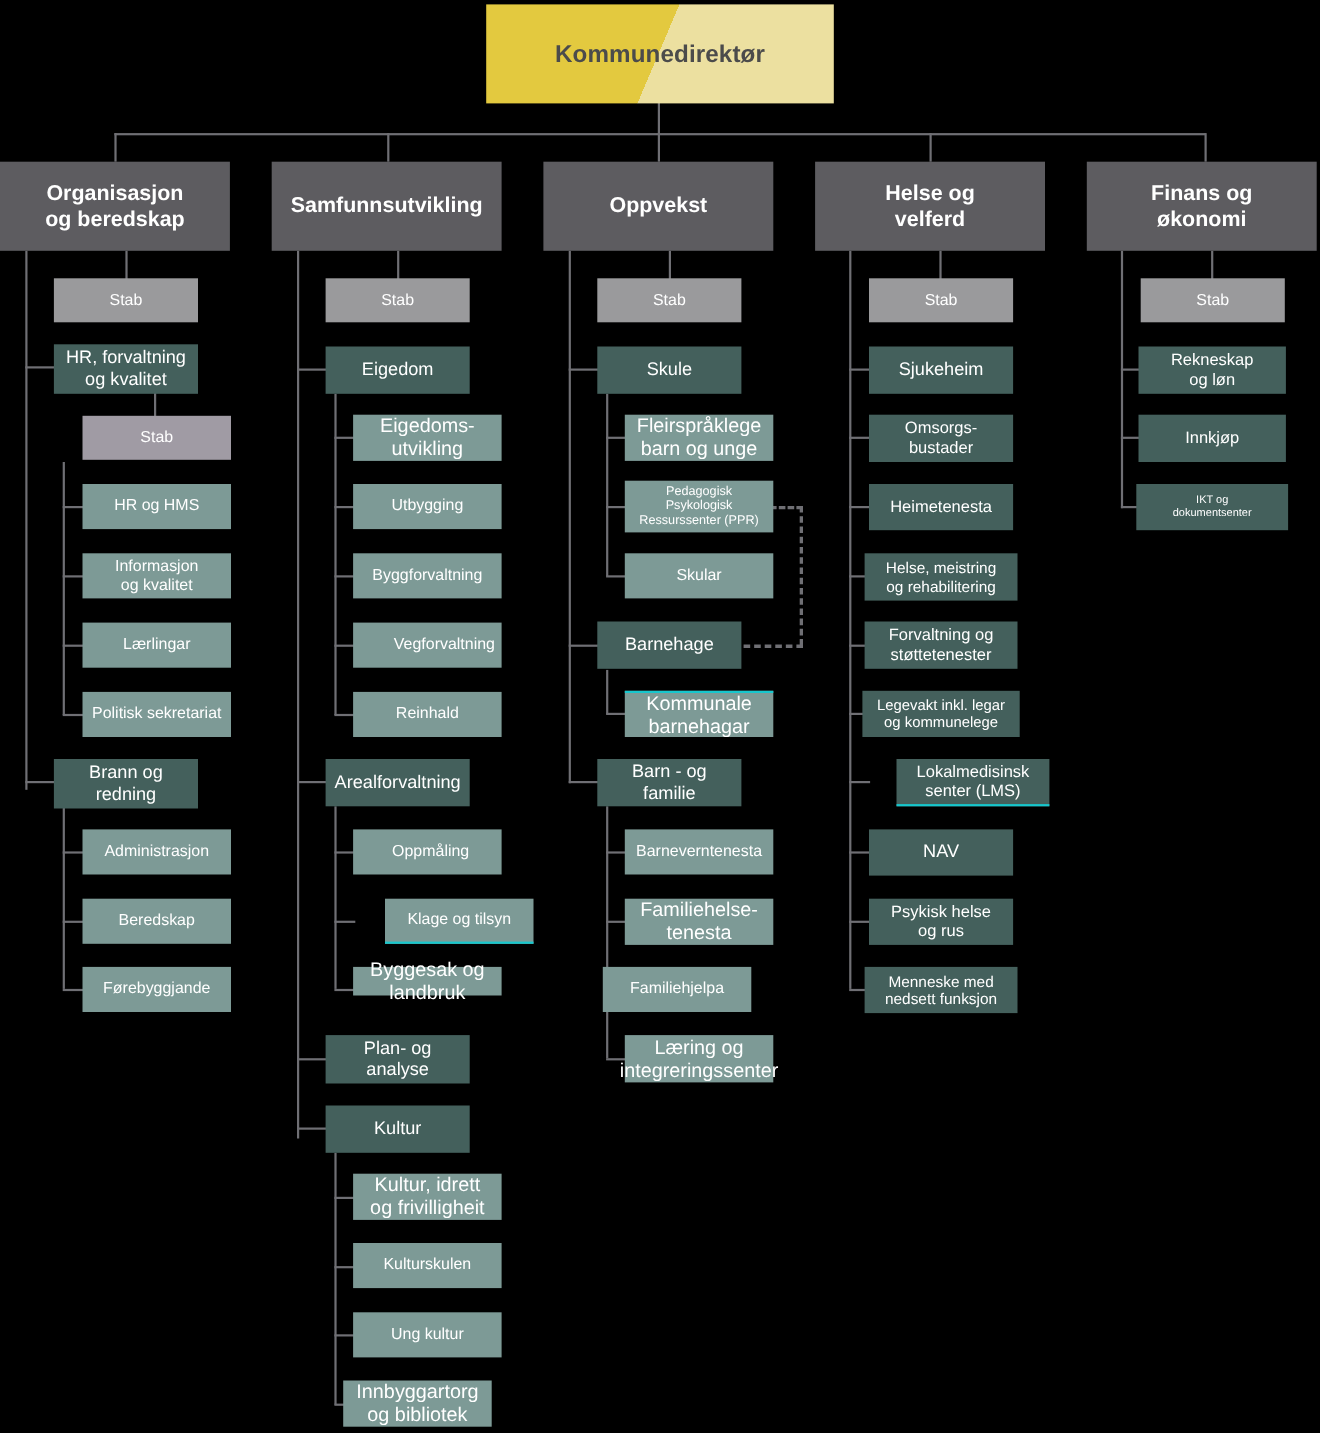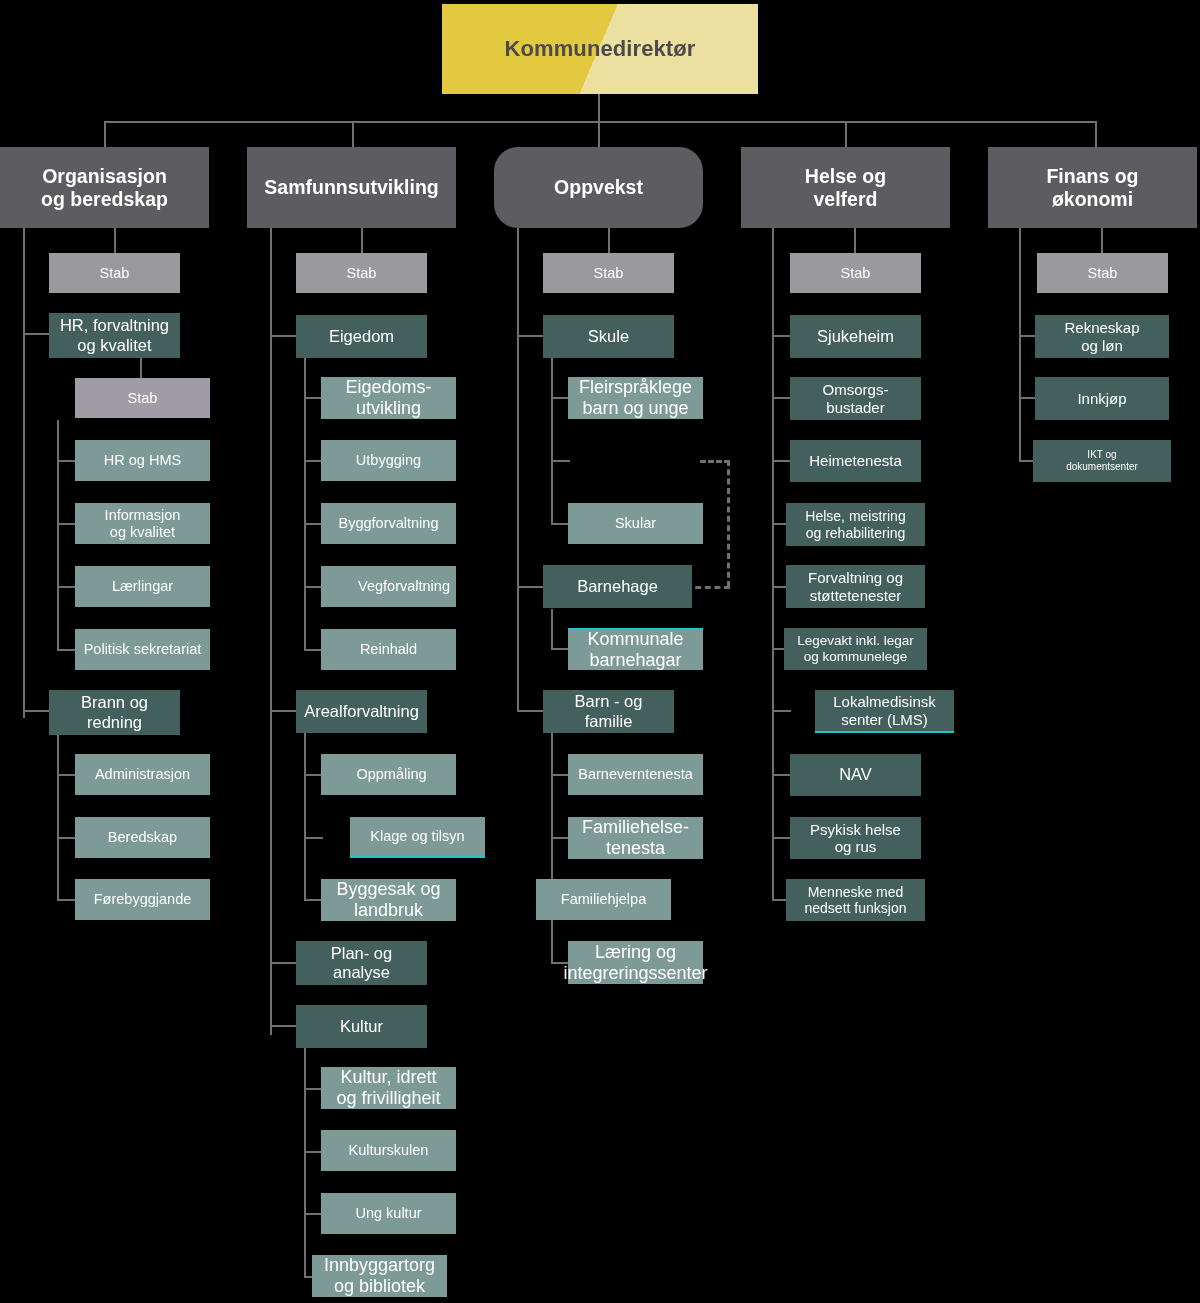--- a/index.html
+++ b/index.html
@@ -183,46 +183,49 @@
   <div class="node lv-dark" style="left:296px;top:315px;width:131px;height:43px;">Eigedom</div>
   <div class="node lv-light small" style="left:321px;top:377px;width:135px;height:42px;">Eigedoms-
 utvikling</div>
   <div class="node lv-light" style="left:321px;top:440px;width:135px;height:41px;">Utbygging</div>
   <div class="node lv-light" style="left:321px;top:503px;width:135px;height:41px;">Byggforvaltning</div>
   <div class="node lv-light" style="left:321px;top:566px;width:135px;height:41px;padding-left:37px;">Vegforvaltning</div>
   <div class="node lv-light" style="left:321px;top:629px;width:135px;height:41px;">Reinhald</div>
   <div class="node lv-dark" style="left:296px;top:690px;width:131px;height:43px;">Arealforvaltning</div>
   <div class="node lv-light" style="left:321px;top:754px;width:135px;height:41px;padding-left:12px;">Oppmåling</div>
   <div class="node lv-light accent-bottom" style="left:321px;top:817px;width:135px;height:41px;">Klage og tilsyn</div>
-  <div class="node lv-light small" style="left:321px;top:879px;width:135px;height:42px;">Byggesak og
+  <div class="node lv-light small" style="left:321px;top:879px;width:135px;height:26px;">Byggesak og
 landbruk</div>
   <div class="node lv-dark" style="left:296px;top:941px;width:131px;height:44px;">Plan- og
 analyse</div>
   <div class="node lv-dark" style="left:296px;top:1005px;width:131px;height:43px;">Kultur</div>
   <div class="node lv-light small" style="left:321px;top:1067px;width:135px;height:42px;">Kultur, idrett
 og frivilligheit</div>
   <div class="node lv-light" style="left:321px;top:1130px;width:135px;height:41px;">Kulturskulen</div>
   <div class="node lv-light" style="left:321px;top:1193px;width:135px;height:41px;">Ung kultur</div>
   <div class="node lv-light small" style="left:312px;top:1255px;width:135px;height:42px;">Innbyggartorg
 og bibliotek</div>
 
-  <div class="node lv-dept" style="left:494px;top:147px;width:209px;height:81px;border-radius:24px;">Oppvekst</div>
+  <div class="node lv-dept" style="left:494px;top:147px;width:209px;height:81px;">Oppvekst</div>
   <div class="node lv-stab" style="left:543px;top:253px;width:131px;height:40px;">Stab</div>
   <div class="node lv-dark" style="left:543px;top:315px;width:131px;height:43px;">Skule</div>
   <div class="node lv-light small" style="left:568px;top:377px;width:135px;height:42px;">Fleirspråklege
 barn og unge</div>
+  <div class="node lv-light" style="left:568px;top:437px;width:135px;height:47px;font-size:11.5px;">Pedagogisk
+Psykologisk
+Ressurssenter (PPR)</div>
   <div class="node lv-light" style="left:568px;top:503px;width:135px;height:41px;">Skular</div>
-  <div class="node lv-dark" style="left:543px;top:565px;width:149px;height:43px;">Barnehage</div>
+  <div class="node lv-dark" style="left:543px;top:565px;width:131px;height:43px;">Barnehage</div>
   <div class="node lv-light small accent-top" style="left:568px;top:628px;width:135px;height:42px;">Kommunale
 barnehagar</div>
   <div class="node lv-dark" style="left:543px;top:690px;width:131px;height:43px;">Barn - og familie</div>
   <div class="node lv-light" style="left:568px;top:754px;width:135px;height:41px;">Barneverntenesta</div>
   <div class="node lv-light small" style="left:568px;top:817px;width:135px;height:42px;">Familiehelse-
 tenesta</div>
-  <div class="node lv-light" style="left:536px;top:879px;width:135px;height:41px;">Familiehjelpa</div>
+  <div class="node lv-light" style="left:548px;top:879px;width:135px;height:41px;">Familiehjelpa</div>
   <div class="node lv-light small" style="left:568px;top:941px;width:135px;height:43px;">Læring og
 integreringssenter</div>
 
   <div class="node lv-dept" style="left:741px;top:147px;width:209px;height:81px;">Helse og
 velferd</div>
   <div class="node lv-stab" style="left:790px;top:253px;width:131px;height:40px;">Stab</div>
   <div class="node lv-dark" style="left:790px;top:315px;width:131px;height:43px;">Sjukeheim</div>
   <div class="node lv-dark" style="left:790px;top:377px;width:131px;height:43px;font-size:15px;">Omsorgs-
 bustader</div>
   <div class="node lv-dark" style="left:790px;top:440px;width:131px;height:42px;font-size:15px;">Heimetenesta</div>

